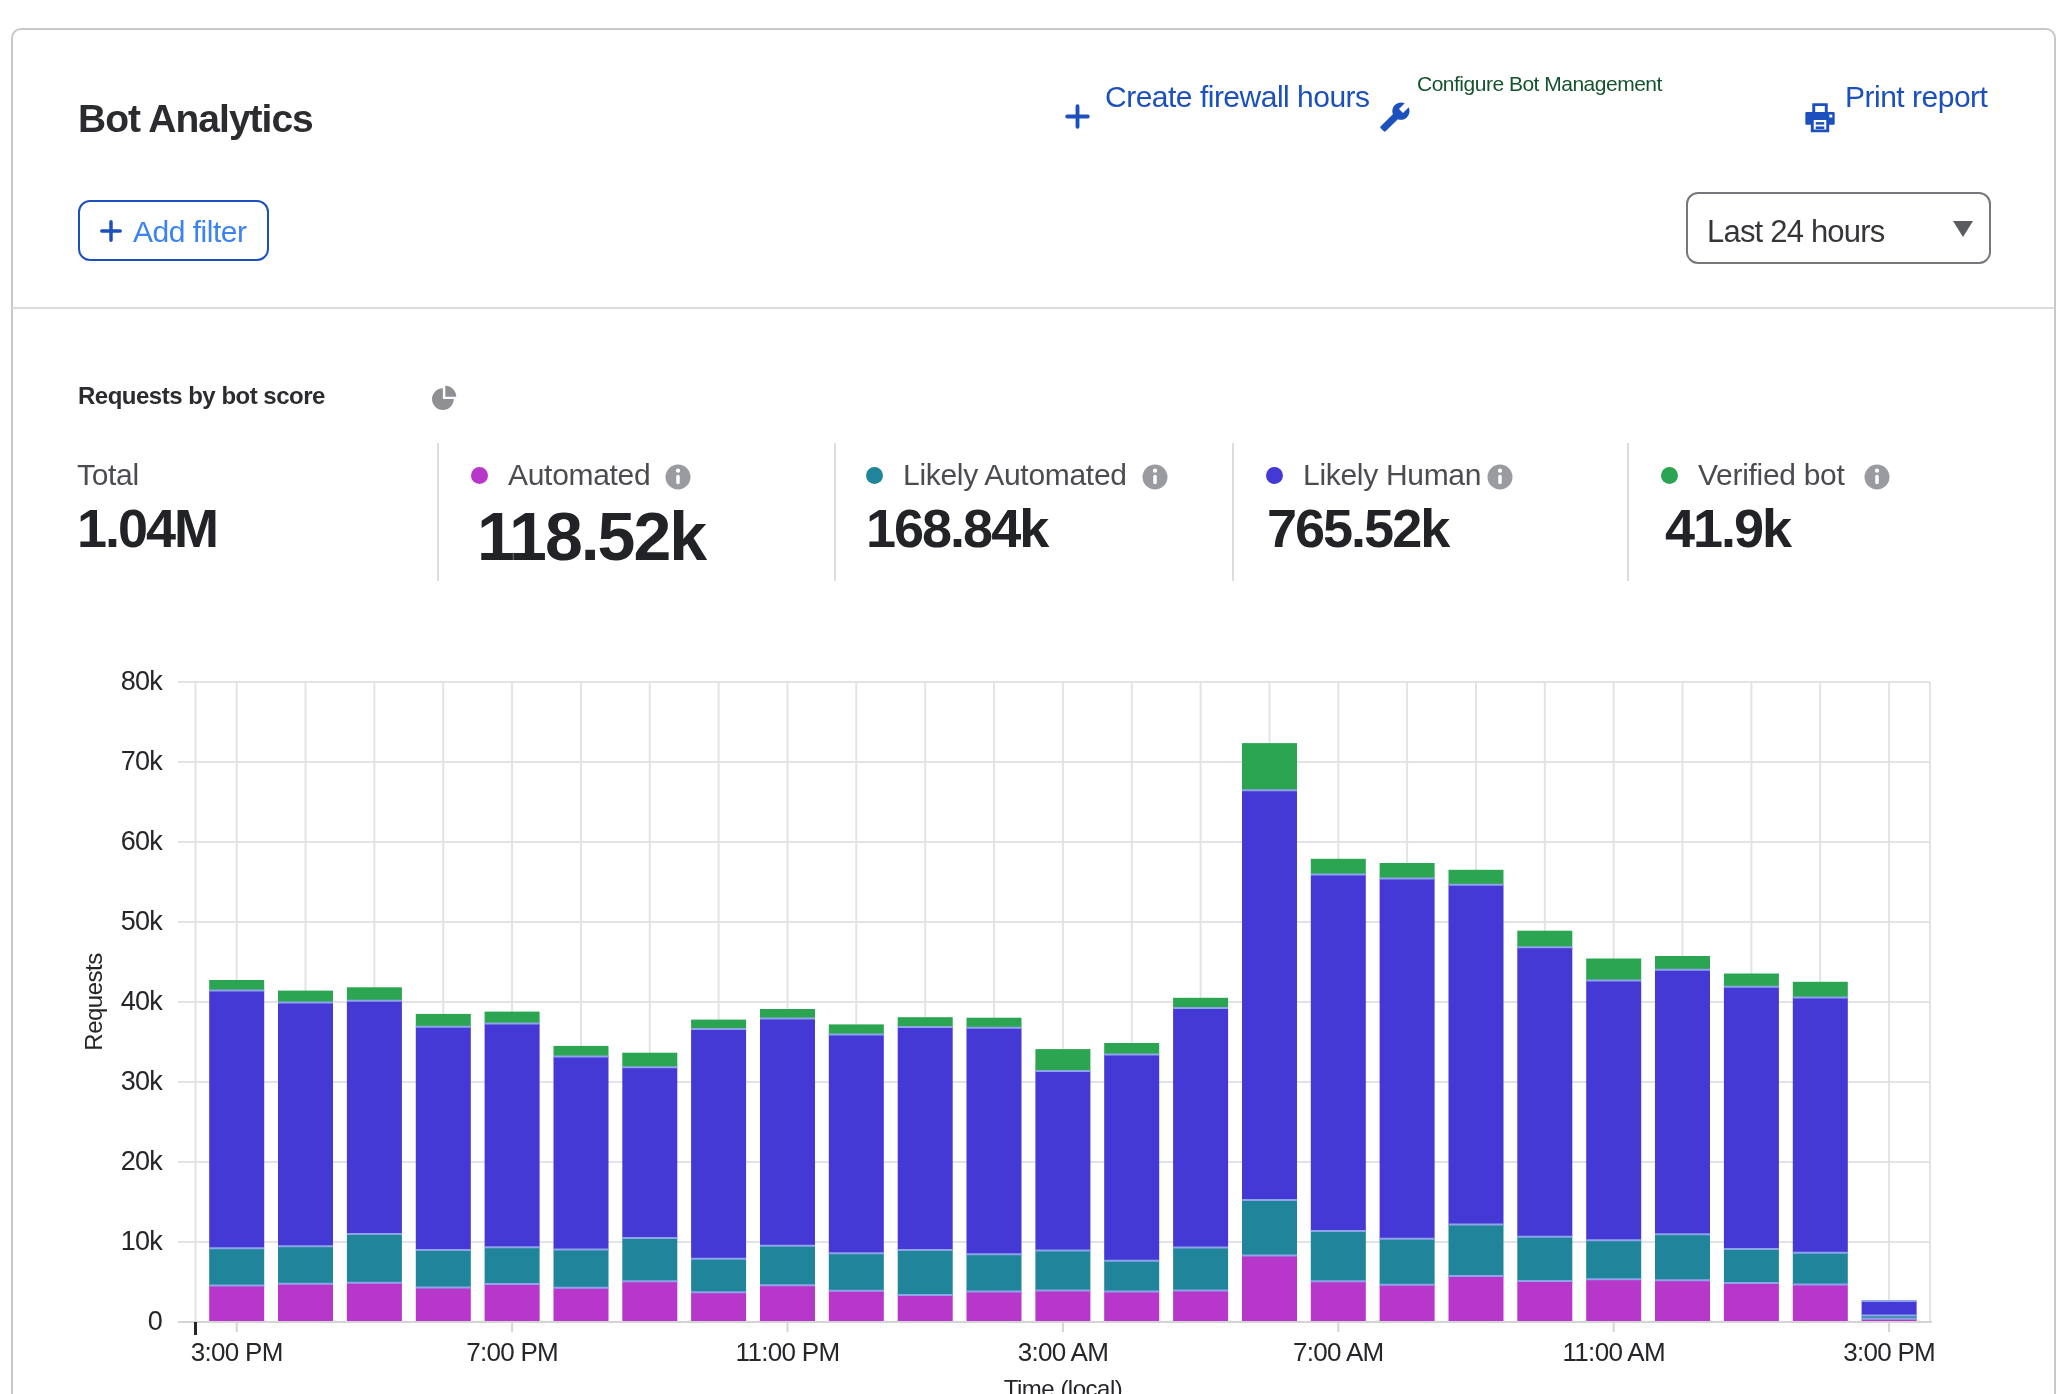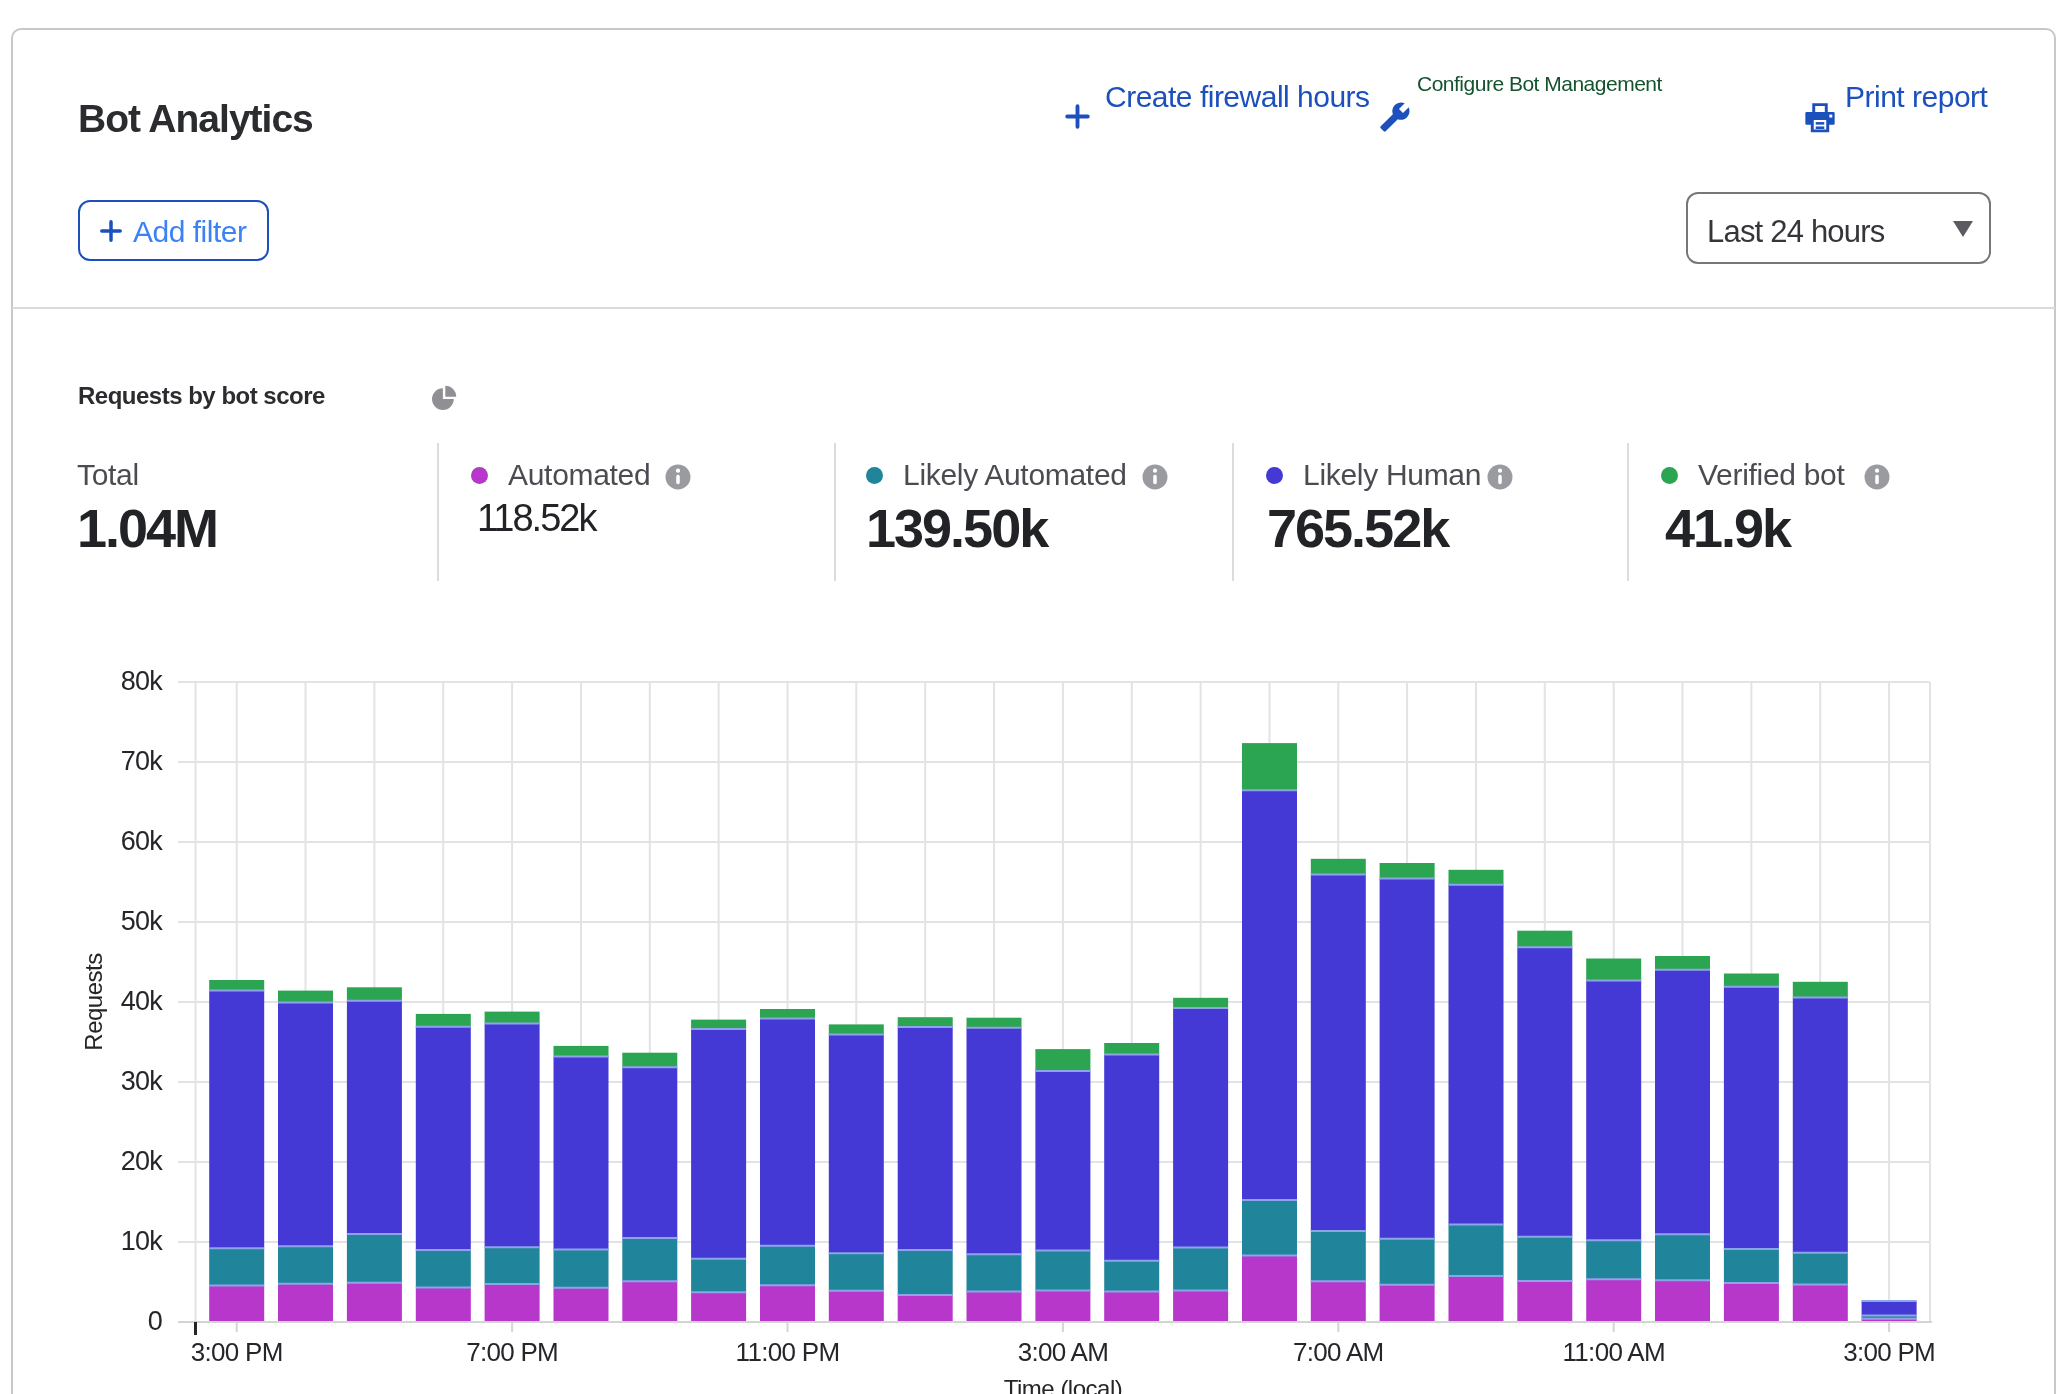--- a/index.html
+++ b/index.html
@@ -61,27 +61,27 @@
     </svg>
   </div>
 
 <div style="position:absolute;left:77px;top:458px;font-size:30px;letter-spacing:-0.3px;white-space:nowrap"><span style="color:#4b4c51">Total</span></div>
 <div style="position:absolute;left:77px;top:497px;font-size:54px;font-weight:700;color:#222326;letter-spacing:-2px">1.04M</div>
 <div style="position:absolute;left:471px;top:458px;font-size:30px;letter-spacing:-0.3px;white-space:nowrap"><span style="display:inline-block;width:17px;height:17px;border-radius:50%;background:#b737cb;margin-right:20px;vertical-align:1px"></span><span style="color:#4b4c51">Automated</span><span style="margin-left:13px;vertical-align:-7px;display:inline-block;height:30px"><svg width="30" height="30" viewBox="0 0 24 24">
         <circle cx="12" cy="12" r="10" fill="#9a9ba1"></circle>
         <rect x="10.6" y="10.2" width="2.8" height="7.6" rx="1.4" fill="#fff"></rect>
         <circle cx="12" cy="6.9" r="1.7" fill="#fff"></circle>
       </svg></span></div>
-<div style="position:absolute;left:477px;top:497px;font-size:38px;font-weight:400;color:#222326;letter-spacing:-2px">118.52k</div>
+<div style="position:absolute;left:477px;top:497px;font-size:68px;font-weight:700;color:#222326;letter-spacing:-2px">118.52k</div>
 <div style="position:absolute;left:866px;top:458px;font-size:30px;letter-spacing:-0.3px;white-space:nowrap"><span style="display:inline-block;width:17px;height:17px;border-radius:50%;background:#20859a;margin-right:20px;vertical-align:1px"></span><span style="color:#4b4c51">Likely Automated</span><span style="margin-left:13px;vertical-align:-7px;display:inline-block;height:30px"><svg width="30" height="30" viewBox="0 0 24 24">
         <circle cx="12" cy="12" r="10" fill="#9a9ba1"></circle>
         <rect x="10.6" y="10.2" width="2.8" height="7.6" rx="1.4" fill="#fff"></rect>
         <circle cx="12" cy="6.9" r="1.7" fill="#fff"></circle>
       </svg></span></div>
-<div style="position:absolute;left:866px;top:497px;font-size:54px;font-weight:700;color:#222326;letter-spacing:-2px">139.50k</div>
+<div style="position:absolute;left:866px;top:497px;font-size:54px;font-weight:700;color:#222326;letter-spacing:-2px">168.84k</div>
 <div style="position:absolute;left:1266px;top:458px;font-size:30px;letter-spacing:-0.3px;white-space:nowrap"><span style="display:inline-block;width:17px;height:17px;border-radius:50%;background:#4539d6;margin-right:20px;vertical-align:1px"></span><span style="color:#4b4c51">Likely Human</span><span style="margin-left:4px;vertical-align:-7px;display:inline-block;height:30px"><svg width="30" height="30" viewBox="0 0 24 24">
         <circle cx="12" cy="12" r="10" fill="#9a9ba1"></circle>
         <rect x="10.6" y="10.2" width="2.8" height="7.6" rx="1.4" fill="#fff"></rect>
         <circle cx="12" cy="6.9" r="1.7" fill="#fff"></circle>
       </svg></span></div>
 <div style="position:absolute;left:1267px;top:497px;font-size:54px;font-weight:700;color:#222326;letter-spacing:-2px">765.52k</div>
 <div style="position:absolute;left:1661px;top:458px;font-size:30px;letter-spacing:-0.3px;white-space:nowrap"><span style="display:inline-block;width:17px;height:17px;border-radius:50%;background:#2ba551;margin-right:20px;vertical-align:1px"></span><span style="color:#4b4c51">Verified bot</span><span style="margin-left:17px;vertical-align:-7px;display:inline-block;height:30px"><svg width="30" height="30" viewBox="0 0 24 24">
         <circle cx="12" cy="12" r="10" fill="#9a9ba1"></circle>
         <rect x="10.6" y="10.2" width="2.8" height="7.6" rx="1.4" fill="#fff"></rect>
         <circle cx="12" cy="6.9" r="1.7" fill="#fff"></circle>

